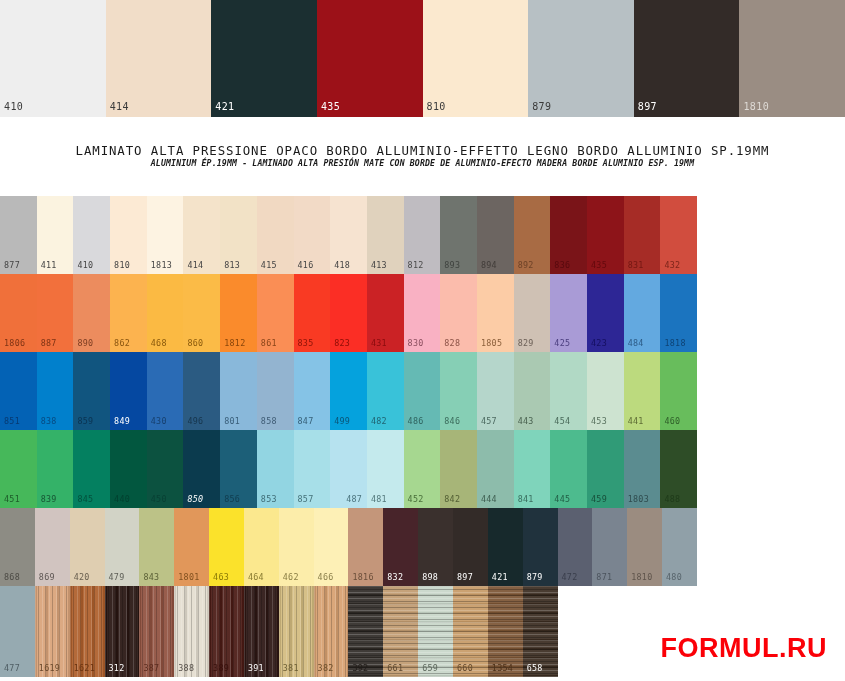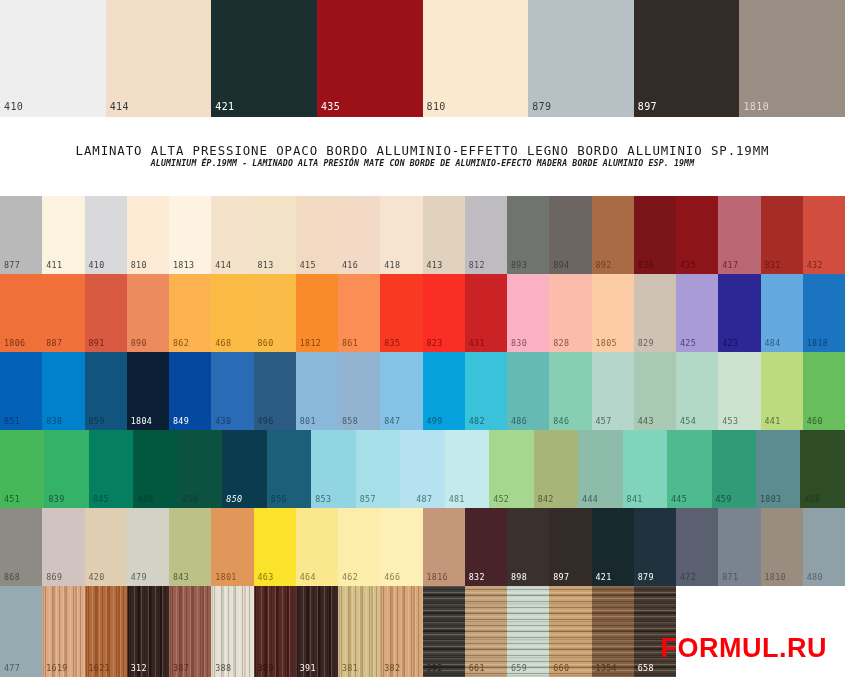--- a/index.html
+++ b/index.html
@@ -76,21 +76,21 @@
     position: absolute;
     left: 0;
     top: 196px;
     width: 845px;
     height: 485px;
     display: flex;
     flex-direction: column;
   }
   .grid-row {
     display: flex;
-    width: 845px;
+    width: 697px;
     flex: 0 0 78px;
     height: 78px;
   }
   .grid-row.wood-row {
     flex: 0 0 91px;
     height: 91px;
   }
   .cell {
     position: relative;
     flex: 1 1 0;
@@ -231,46 +231,38 @@
         </div>
         <div class="cell">
           <div class="tex" style="background-color:#7a1418;"></div>
           <span class="code" style="color: rgb(87, 9, 13);">836</span>
         </div>
         <div class="cell">
           <div class="tex" style="background-color:#8d1419;"></div>
           <span class="code" style="color: rgb(100, 9, 13);">435</span>
         </div>
         <div class="cell">
-          <div class="tex" style="background-color:#bb6673;"></div>
-          <span class="code" style="color: rgb(109, 39, 51);">417</span>
-        </div>
-        <div class="cell">
           <div class="tex" style="background-color:#a62c26;"></div>
           <span class="code" style="color: rgb(115, 23, 18);">831</span>
         </div>
         <div class="cell">
           <div class="tex" style="background-color:#d14d3e;"></div>
           <span class="code" style="color: rgb(125, 37, 26);">432</span>
         </div>
       </div>
       <div class="grid-row">
         <div class="cell">
           <div class="tex" style="background-color:#f0703a;"></div>
           <span class="code" style="color: rgb(126, 51, 20);">1806</span>
         </div>
         <div class="cell">
           <div class="tex" style="background-color:#f2703c;"></div>
           <span class="code" style="color: rgb(126, 51, 20);">887</span>
         </div>
         <div class="cell">
-          <div class="tex" style="background-color:#d85a41;"></div>
-          <span class="code" style="color: rgb(119, 36, 26);">891</span>
-        </div>
-        <div class="cell">
           <div class="tex" style="background-color:#ec8c5e;"></div>
           <span class="code" style="color: rgb(125, 61, 34);">890</span>
         </div>
         <div class="cell">
           <div class="tex" style="background-color:#fcb34f;"></div>
           <span class="code" style="color: rgb(138, 86, 16);">862</span>
         </div>
         <div class="cell">
           <div class="tex" style="background-color:#fbba43;"></div>
           <span class="code" style="color: rgb(138, 90, 12);">468</span>
@@ -339,24 +331,20 @@
         </div>
         <div class="cell">
           <div class="tex" style="background-color:#0180cc;"></div>
           <span class="code" style="color: rgb(6, 74, 130);">838</span>
         </div>
         <div class="cell">
           <div class="tex" style="background-color:#11557f;"></div>
           <span class="code" style="color: rgb(10, 51, 82);">859</span>
         </div>
         <div class="cell">
-          <div class="tex" style="background-color:#0a1f34;"></div>
-          <span class="code" style="color: rgb(255, 255, 255);">1804</span>
-        </div>
-        <div class="cell">
           <div class="tex" style="background-color:#0548a1;"></div>
           <span class="code" style="color: rgb(255, 255, 255);">849</span>
         </div>
         <div class="cell">
           <div class="tex" style="background-color:#2a6bb5;"></div>
           <span class="code" style="color: rgb(22, 64, 111);">430</span>
         </div>
         <div class="cell">
           <div class="tex" style="background-color:#2b5b82;"></div>
           <span class="code" style="color: rgb(22, 53, 77);">496</span>

